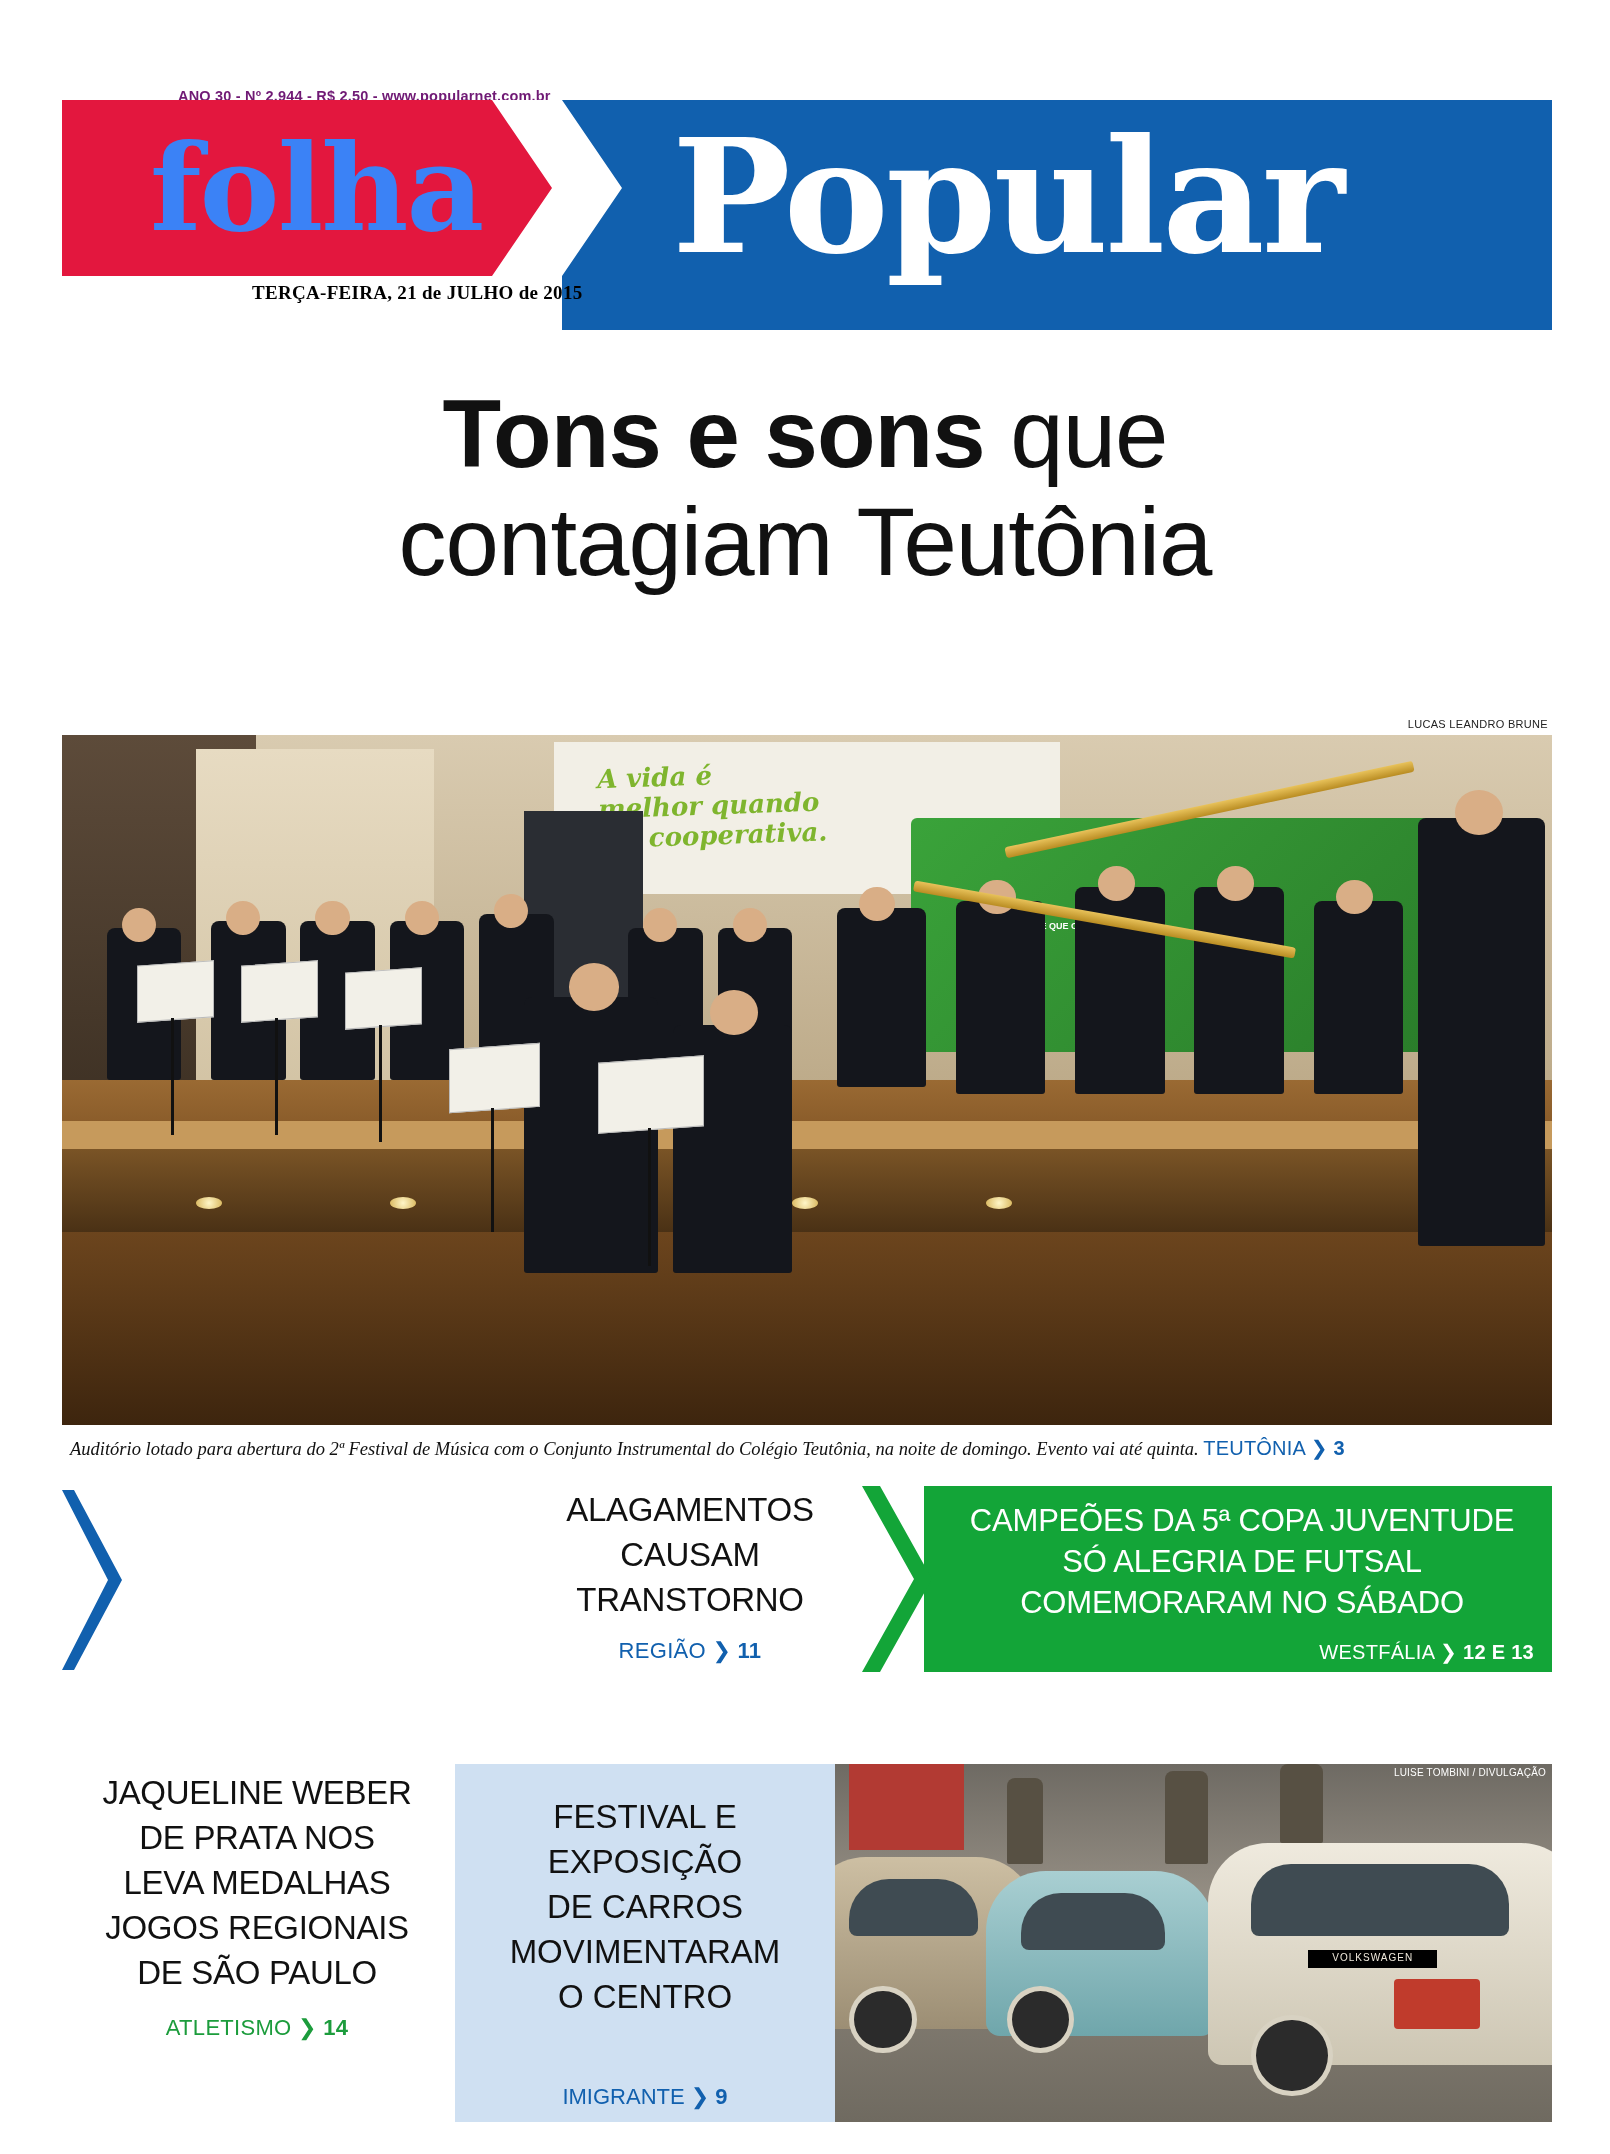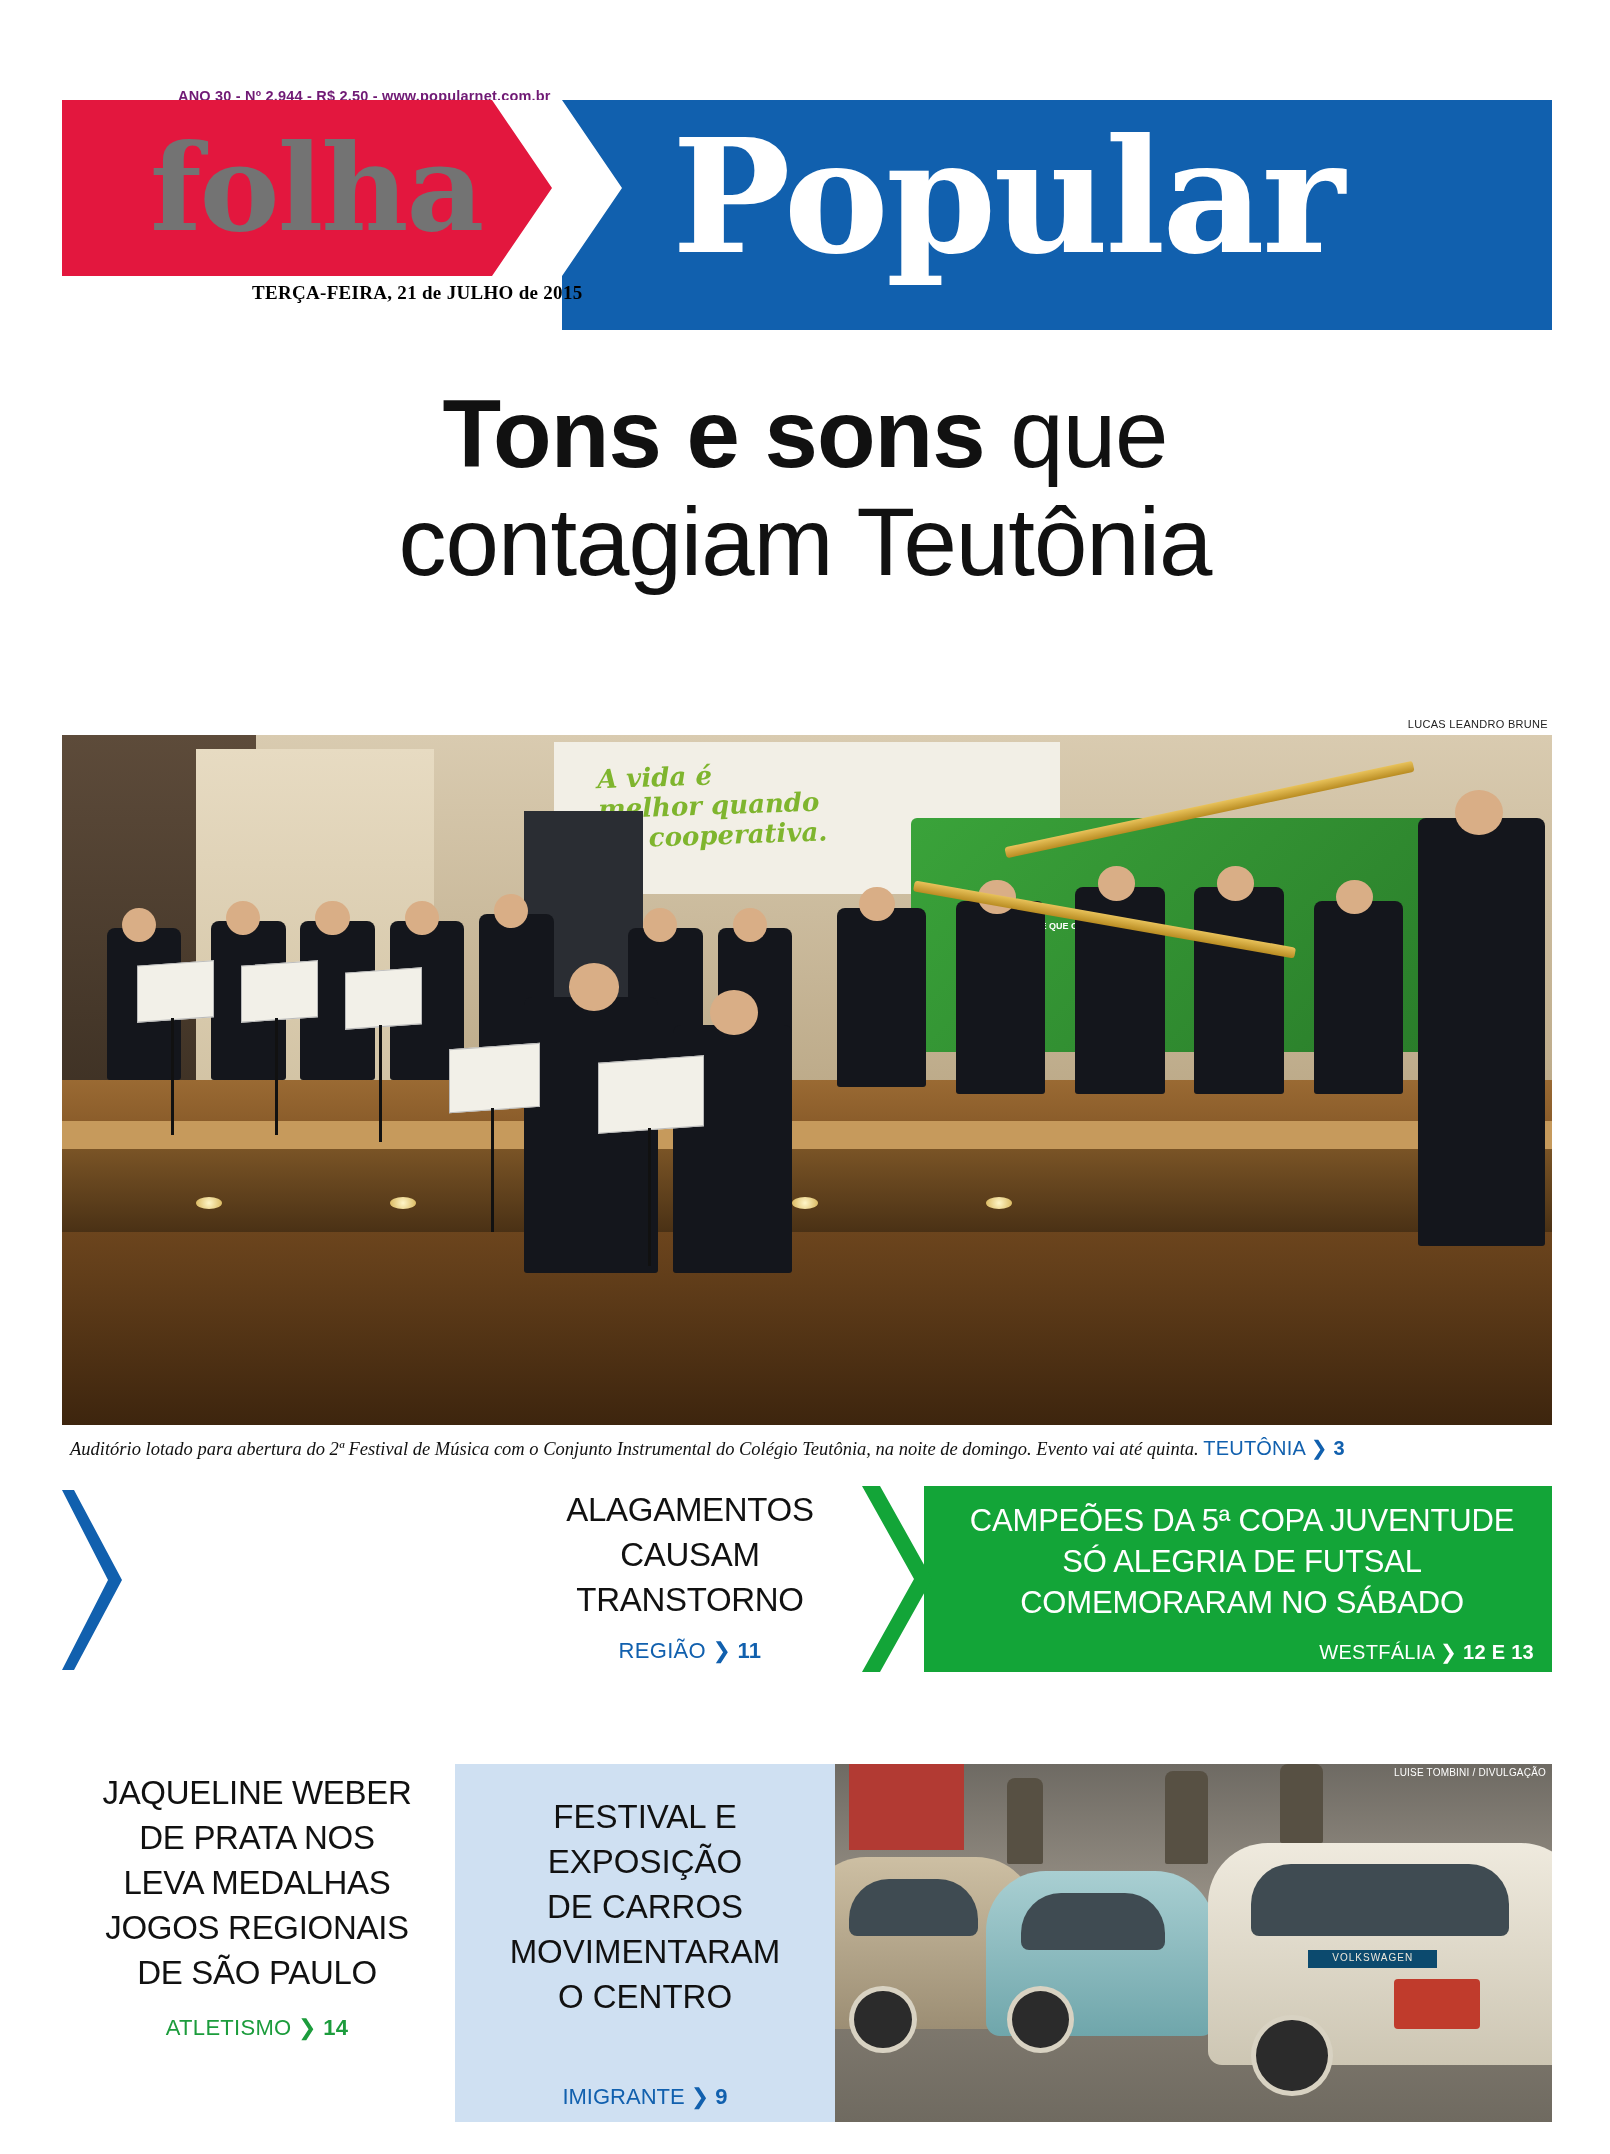--- a/index.html
+++ b/index.html
@@ -67,21 +67,21 @@
   }
   .mast-chevron svg { display: block; }
   .folha-word {
     position: absolute;
     left: 88px;
     top: 28px;
     font-family: "DejaVu Serif", serif;
     font-weight: bold;
     font-size: 120px;
     line-height: 120px;
-    color: #737373;
+    color: #3b82f6;
     letter-spacing: -2px;
     z-index: 4;
   }
   .popular-word {
     position: absolute;
     left: 610px;
     top: 18px;
     font-family: "DejaVu Serif", serif;
     font-weight: bold;
     font-size: 158px;
@@ -592,20 +592,20 @@
     <div class="cp-car cp-car1"></div>
     <div class="cp-window" style="left:2%;top:32%;width:18%;height:16%"></div>
     <div class="cp-wheel" style="left:2%;top:62%;width:8%;height:16%"></div>
 
     <div class="cp-car cp-car2"></div>
     <div class="cp-window" style="left:26%;top:36%;width:20%;height:16%"></div>
     <div class="cp-wheel" style="left:24%;top:62%;width:8%;height:16%"></div>
 
     <div class="cp-car cp-car3"></div>
     <div class="cp-window" style="left:58%;top:28%;width:36%;height:20%"></div>
-    <div style="position:absolute;left:66%;top:52%;width:18%;height:5%;background:#0c4a6e;color:#efe9dc;font-size:10px;letter-spacing:1px;text-align:center;line-height:16px">VOLKSWAGEN</div>
+    <div style="position:absolute;left:66%;top:52%;width:18%;height:5%;background:#000000;color:#efe9dc;font-size:10px;letter-spacing:1px;text-align:center;line-height:16px">VOLKSWAGEN</div>
     <div class="cp-wheel" style="left:58%;top:70%;width:10%;height:20%"></div>
     <div style="position:absolute;left:78%;top:60%;width:12%;height:14%;background:#c03b2c;border-radius:4px"></div>
 
     <div class="photo-credit-car">LUISE TOMBINI / DIVULGAÇÃO</div>
   </div>
 
 </div>
 
 </body></html>

